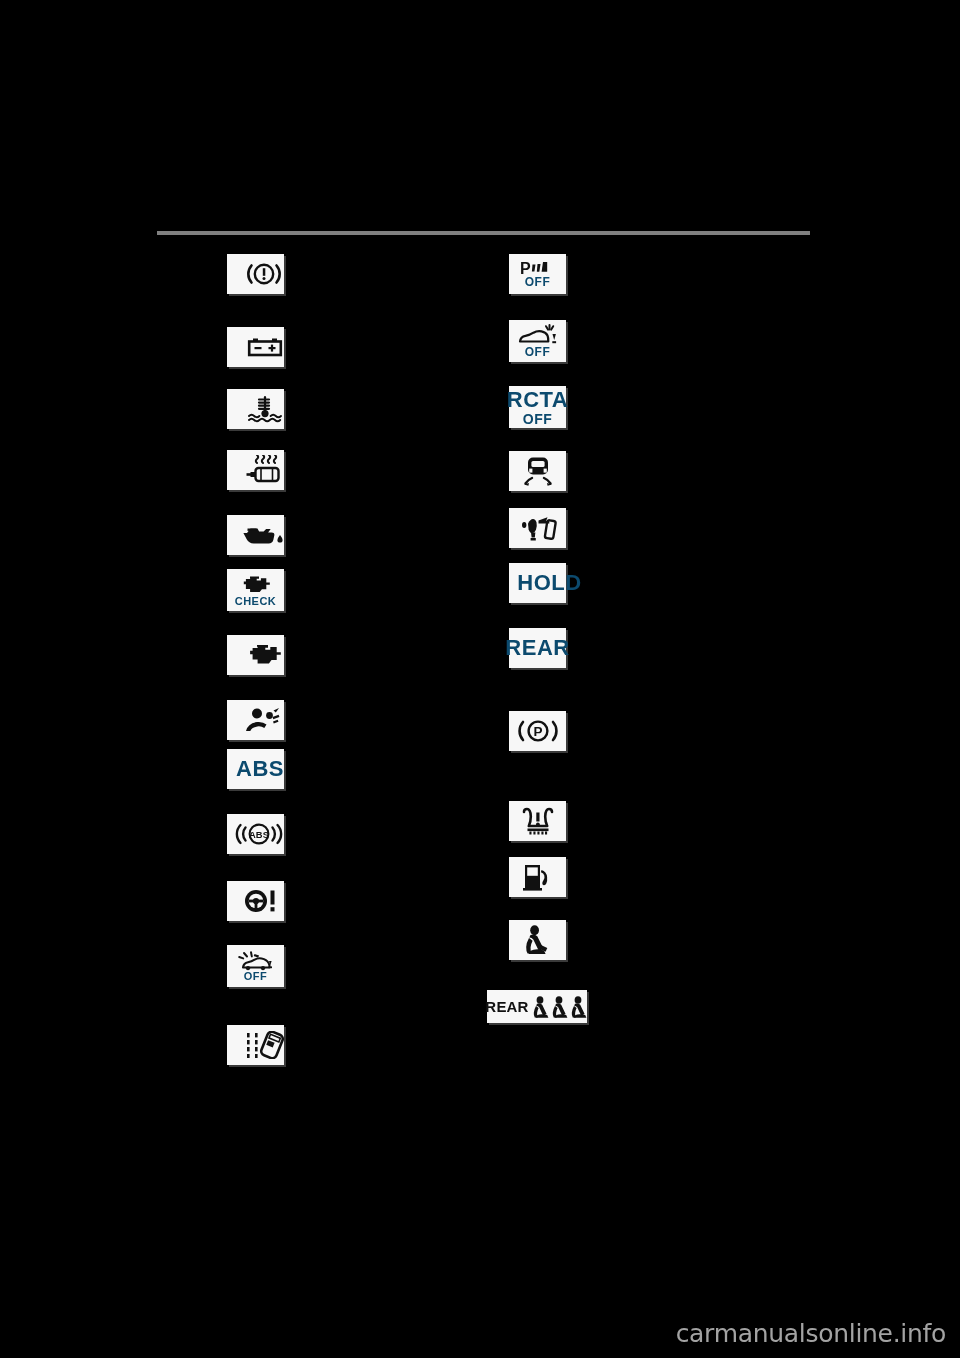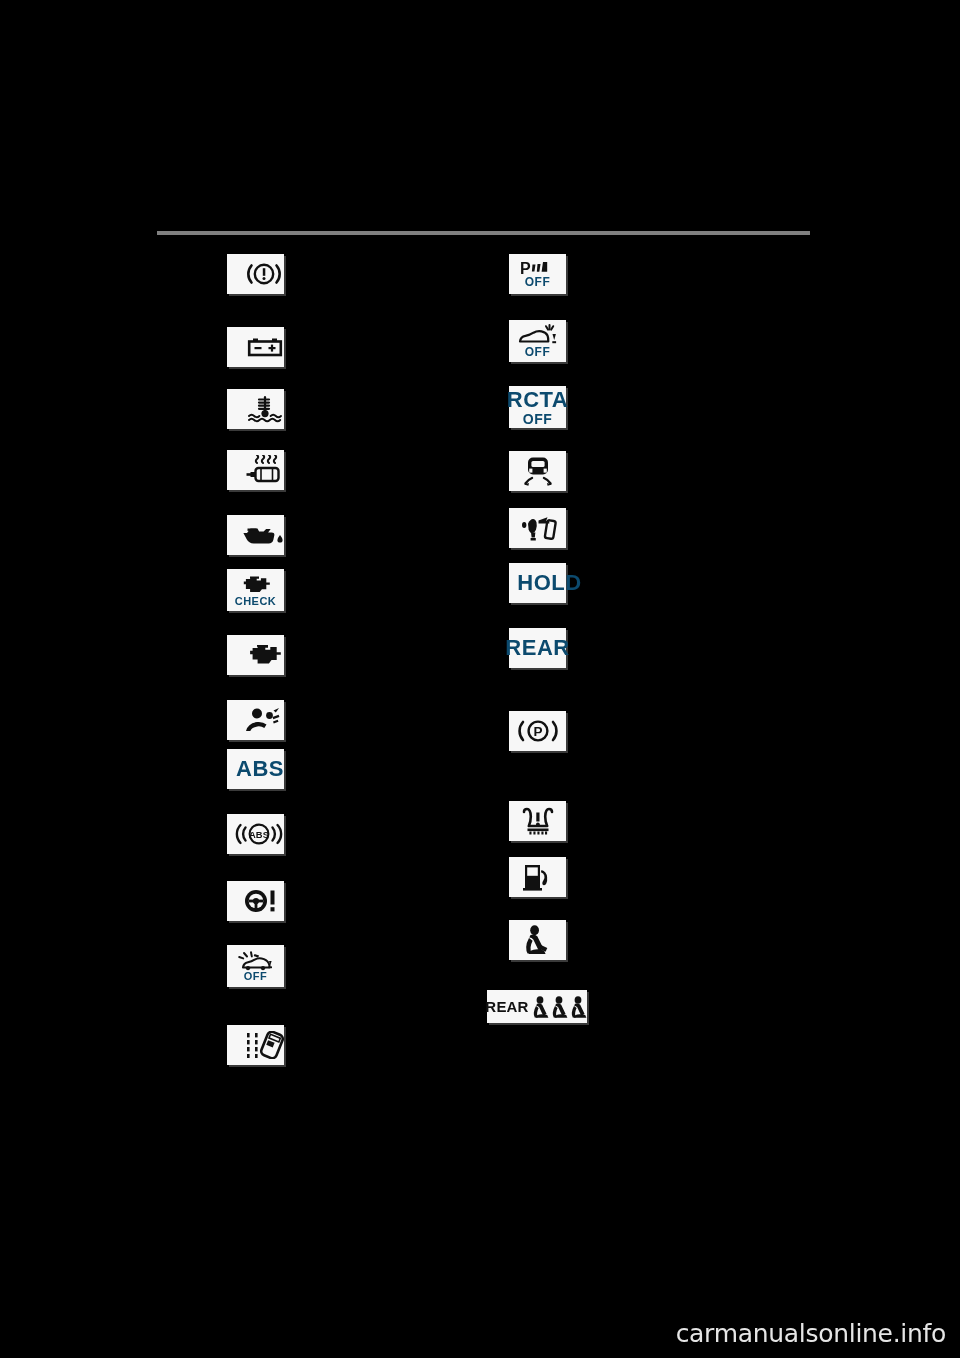--- a/index.html
+++ b/index.html
@@ -79,21 +79,21 @@
     font-weight: bold;
     color: #111111;
     letter-spacing: 0.2px;
   }
 
   
   .watermark {
     position: absolute;
     right: 14px;
     bottom: 10px;
-    color: #e5e5e5;
+    color: #a3a3a3;
     font-size: 25px;
     letter-spacing: -0.3px;
     font-family: "DejaVu Sans", sans-serif;
   }
 </style>
 </head>
 <body>
 
 <div id="page">
 

